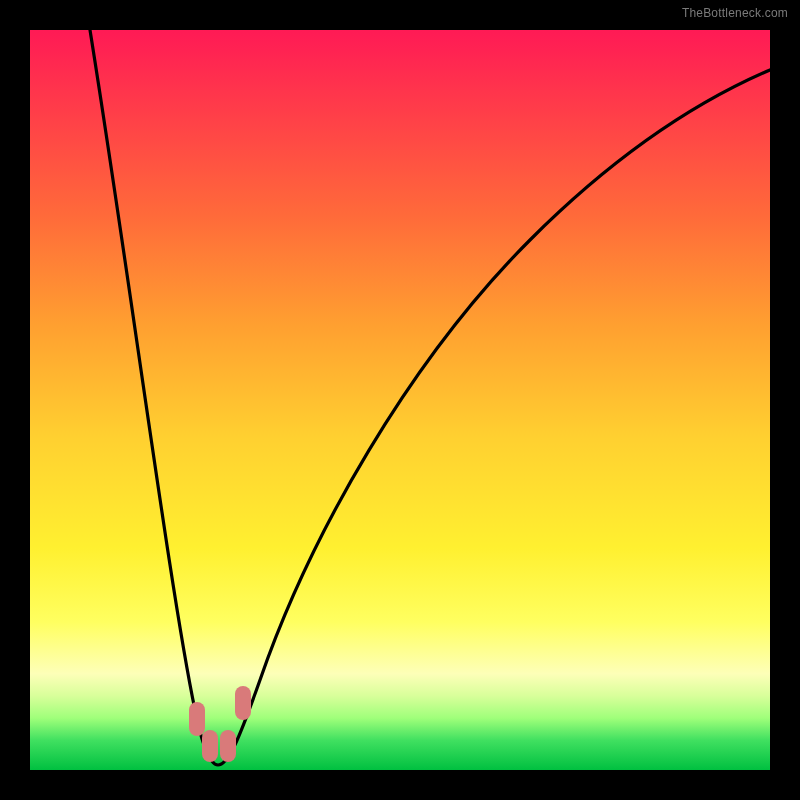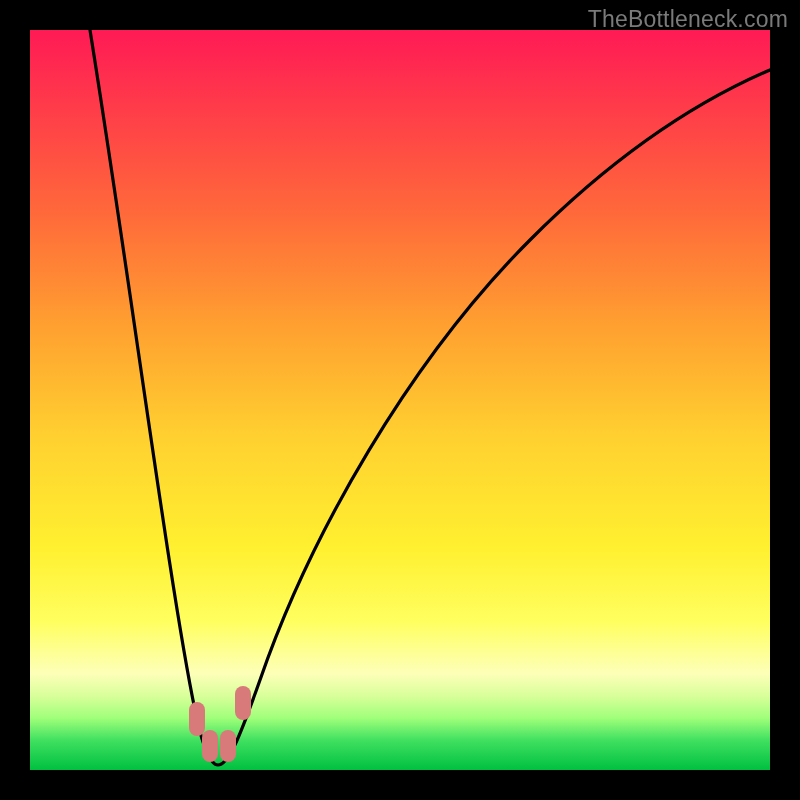--- a/index.html
+++ b/index.html
@@ -30,21 +30,21 @@
       #9fff7a 93%,
       #40e060 96%,
       #00c040 100%
     );
   }
   .watermark {
     position: absolute;
     top: 6px;
     right: 12px;
     color: #7a7a7a;
-    font-size: 23px;
+    font-size: 12px;
     letter-spacing: 0.2px;
     font-weight: 500;
     z-index: 30;
     user-select: none;
     text-align: center;
   }
   svg.curve {
     position: absolute;
     left: 0;
     top: 0;

